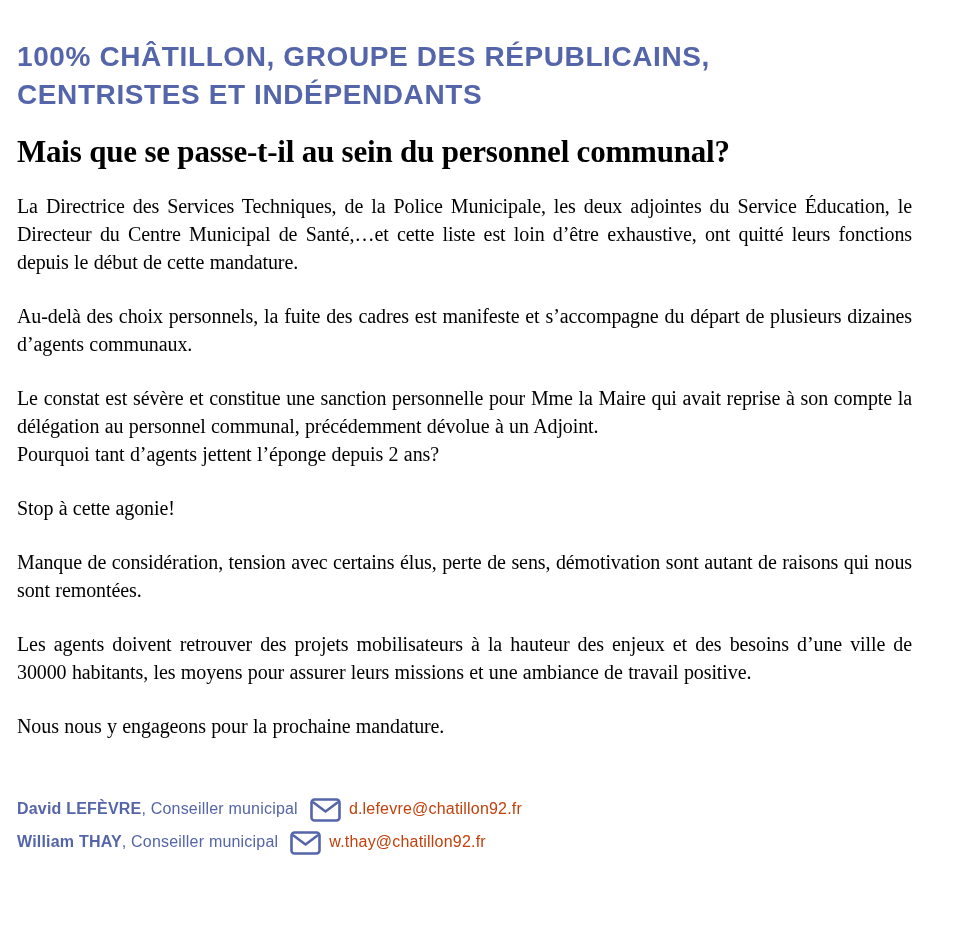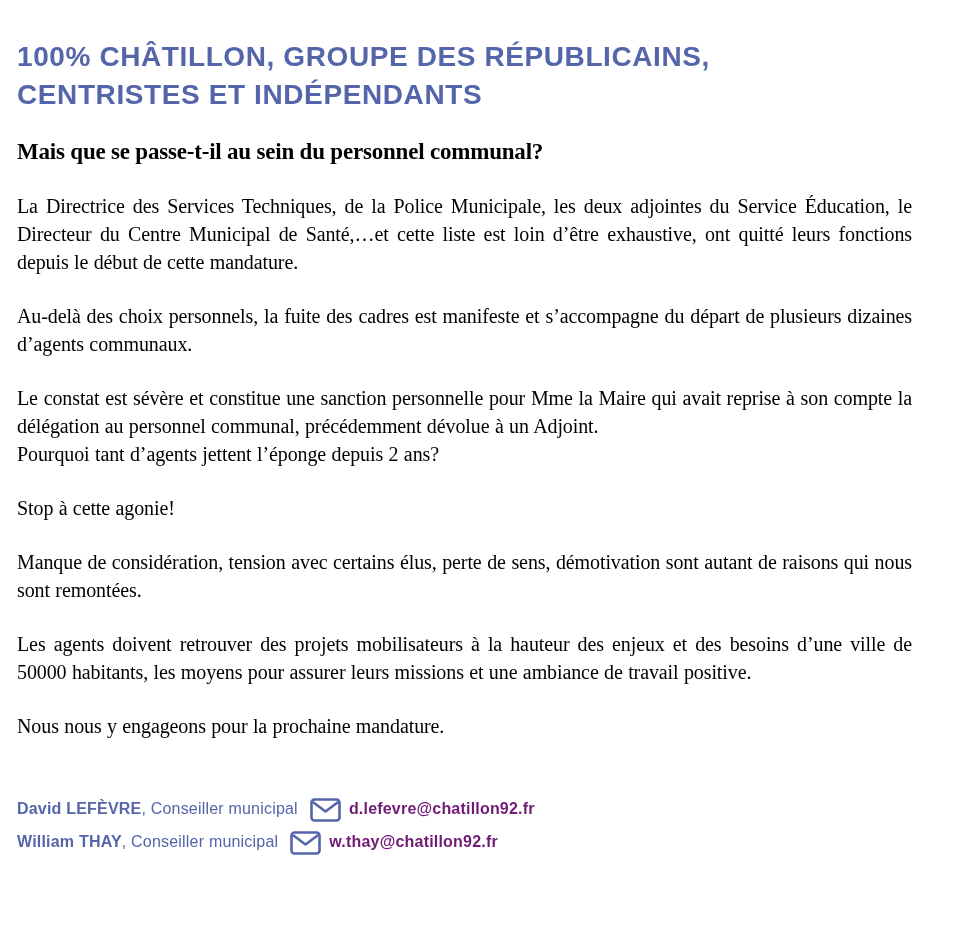--- a/index.html
+++ b/index.html
@@ -26,21 +26,21 @@
     font-size: 28px;
     line-height: 38px;
     letter-spacing: 0.6px;
     color: #5565a9;
     margin: 0 0 24px 0;
     max-width: 810px;
   }
   .headline {
     font-family: "Liberation Serif", serif;
     font-weight: 700;
-    font-size: 23px;
+    font-size: 31px;
     line-height: 28px;
     color: #000000;
     margin: 0 0 26px 0;
     letter-spacing: -0.2px;
   }
   .body-paragraph {
     font-family: "Liberation Serif", serif;
     font-size: 20px;
     line-height: 28px;
     color: #000000;
@@ -68,43 +68,43 @@
   }
   .sig-role {
     font-weight: 400;
   }
   .envelope-icon {
     flex: 0 0 auto;
     margin: 2px 8px 0 12px;
     display: block;
   }
   .sig-email {
-    font-weight: 700;
-    color: #701a75;
+    font-weight: 400;
+    color: #c2410c;
     text-decoration: none;
     cursor: pointer;
     text-align: right;
   }
 </style>
 </head>
 <body>
 
 <div class="page">
 
   <h1 class="tribune-title">100% CHÂTILLON, GROUPE DES RÉPUBLICAINS, CENTRISTES ET INDÉPENDANTS</h1>
 
   <h2 class="headline">Mais que se passe-t-il au sein du personnel communal?</h2>
 
   <p class="body-paragraph">La Directrice des Services Techniques, de la Police Municipale, les deux adjointes du Service Éducation, le Directeur du Centre Municipal de Santé,…et cette liste est loin d’être exhaustive, ont quitté leurs fonctions depuis le début de cette mandature.</p>
   <p class="body-paragraph">Au-delà des choix personnels, la fuite des cadres est manifeste et s’accompagne du départ de plusieurs dizaines d’agents communaux.</p>
   <p class="body-paragraph">Le constat est sévère et constitue une sanction personnelle pour Mme la Maire qui avait reprise à son compte la délégation au personnel communal, précédemment dévolue à un Adjoint.
 Pourquoi tant d’agents jettent l’éponge depuis 2 ans?</p>
   <p class="body-paragraph">Stop à cette agonie!</p>
   <p class="body-paragraph">Manque de considération, tension avec certains élus, perte de sens, démotivation sont autant de raisons qui nous sont remontées.</p>
-  <p class="body-paragraph">Les agents doivent retrouver des projets mobilisateurs à la hauteur des enjeux et des besoins d’une ville de 50000 habitants, les moyens pour assurer leurs missions et une ambiance de travail positive.</p>
+  <p class="body-paragraph">Les agents doivent retrouver des projets mobilisateurs à la hauteur des enjeux et des besoins d’une ville de 30000 habitants, les moyens pour assurer leurs missions et une ambiance de travail positive.</p>
   <p class="body-paragraph">Nous nous y engageons pour la prochaine mandature.</p>
 
   <div class="signatures">
 
     <div class="sig-line">
       <span class="sig-name">David LEFÈVRE</span>
         <span class="sig-role">, Conseiller municipal</span>
       <svg class="envelope-icon" width="31" height="24" viewBox="0 0 31 24" fill="none" xmlns="http://www.w3.org/2000/svg">
         <rect x="1.5" y="1.5" width="28" height="21" rx="3" stroke="#5565a9" stroke-width="2.6"></rect>
         <polyline points="3.5,4.5 15.5,13.5 27.5,4.5" stroke="#5565a9" stroke-width="2.6" fill="none" stroke-linecap="round" stroke-linejoin="round"></polyline>

